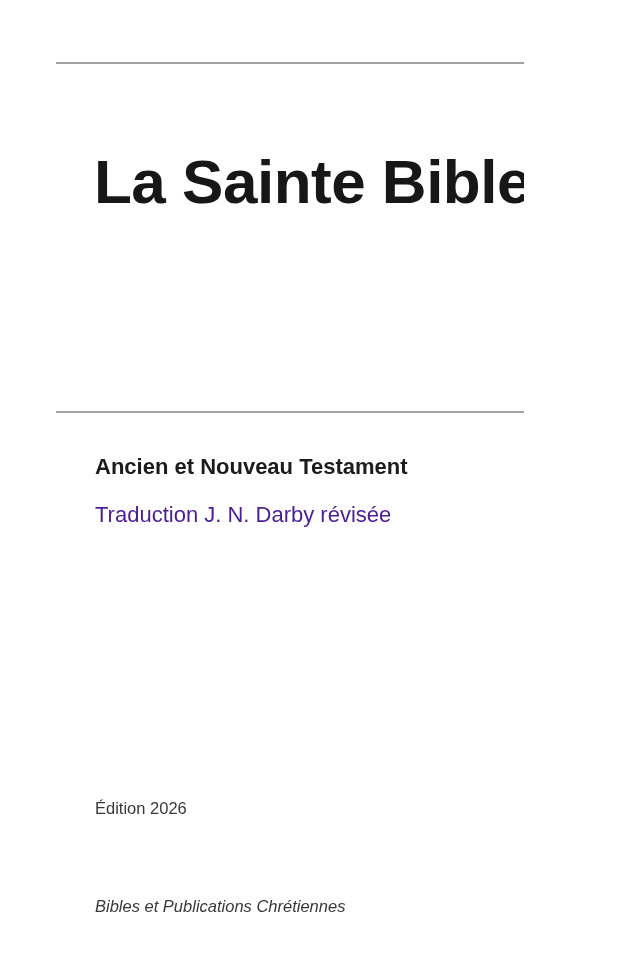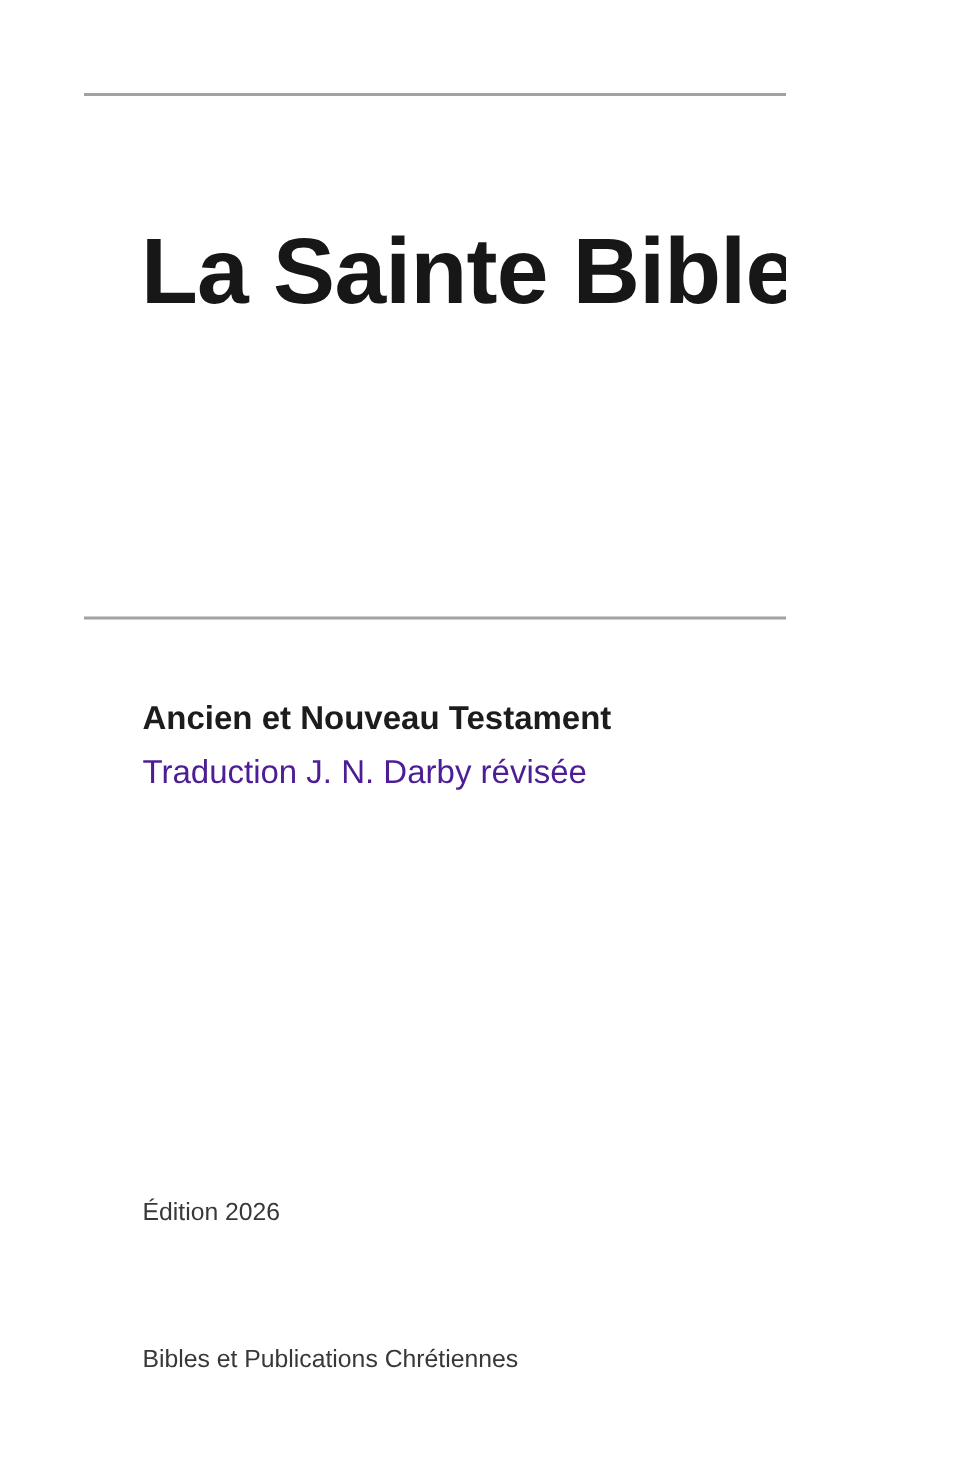--- a/index.html
+++ b/index.html
@@ -31,21 +31,21 @@
     font-size: 62px;
     font-weight: 700;
     letter-spacing: -0.5px;
     line-height: 1;
     color: #171717;
     white-space: nowrap;
   }
   #subtitle {
     position: absolute;
     left: 95px;
-    top: 466px;
+    top: 454px;
     font-size: 22px;
     font-weight: 700;
     line-height: 1.2;
     color: #1c1c1c;
     white-space: nowrap;
   }
   #translation-note {
     position: absolute;
     left: 95px;
     top: 502px;
@@ -67,20 +67,21 @@
   }
   #publisher-line {
     position: absolute;
     left: 95px;
     top: 897px;
     font-size: 16.5px;
     font-weight: 400;
     line-height: 1.2;
     color: #383838;
     white-space: nowrap;
+    font-style: italic;
   }
 </style>
 </head>
 <body>
 
 <div id="page">
 
   <div id="top-rule" class="rule"></div>
 
   <div id="main-title">La Sainte Bible</div>

